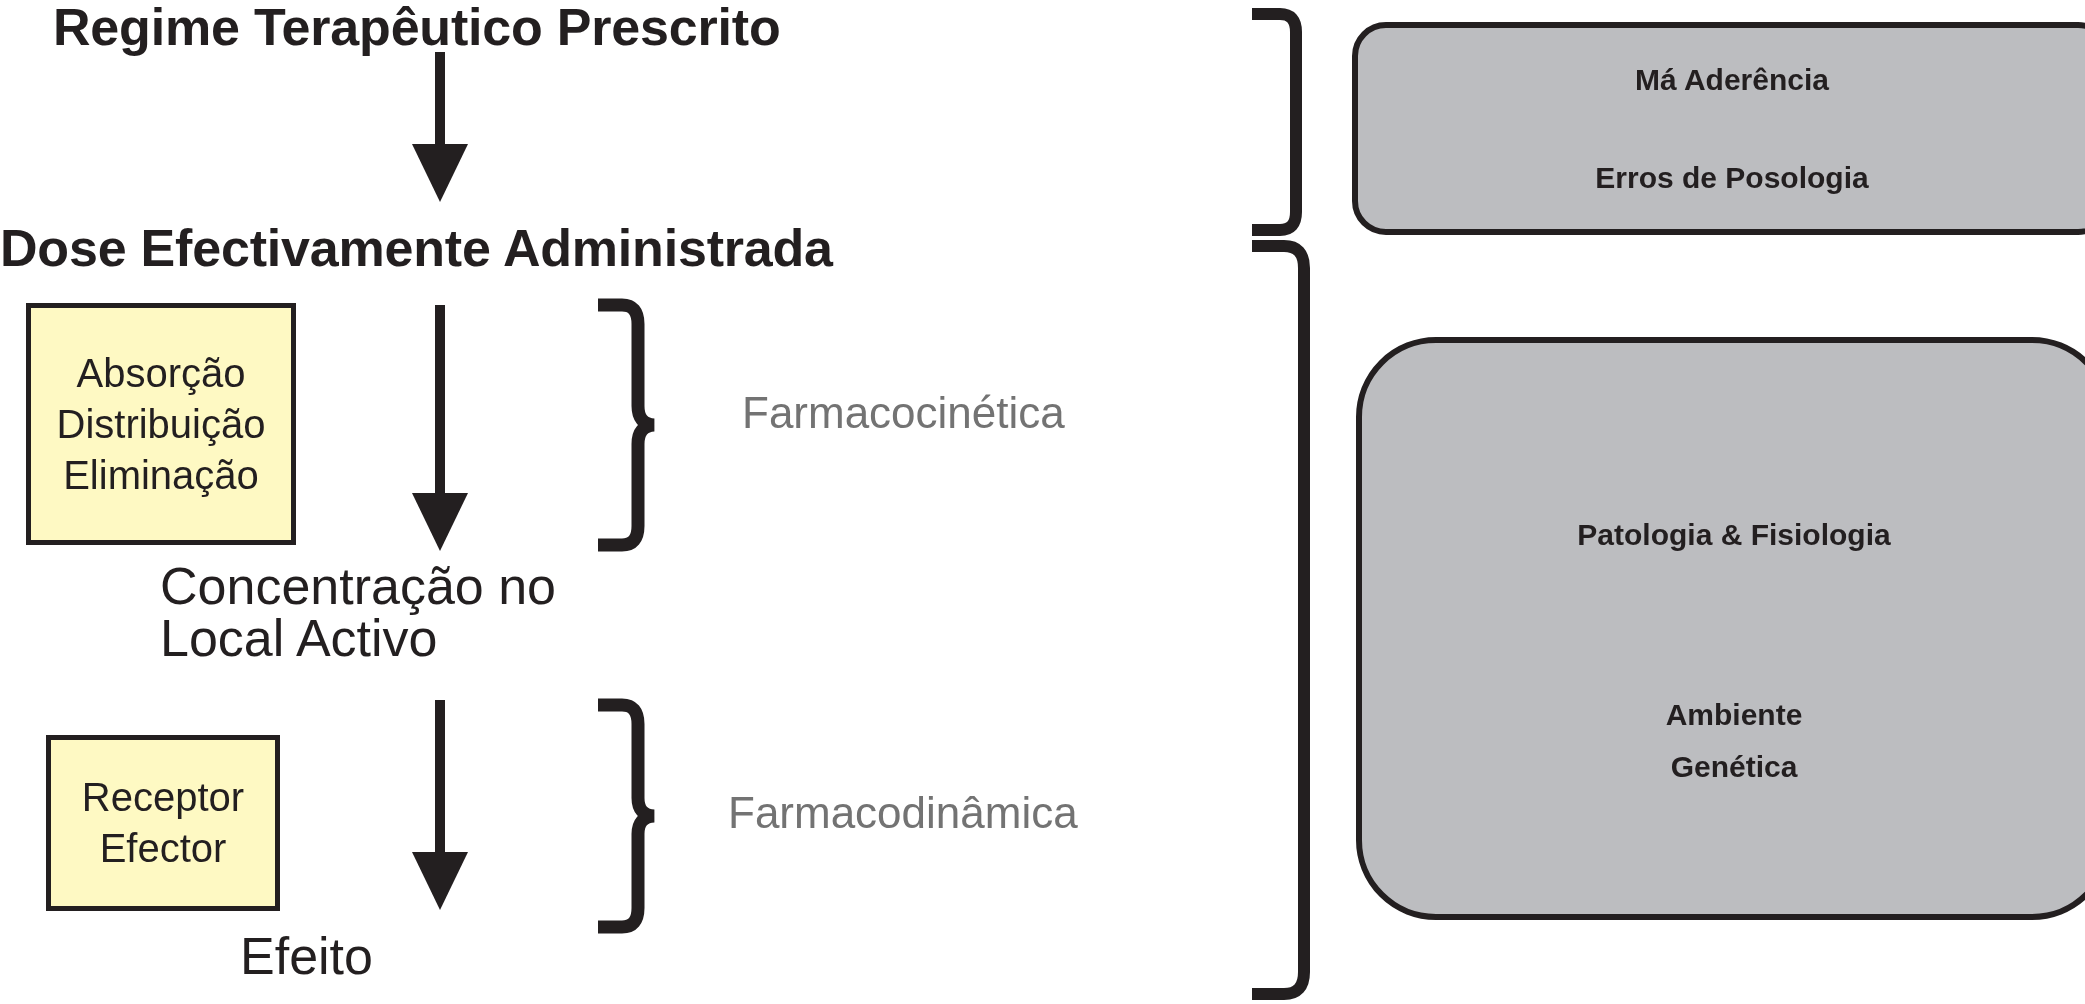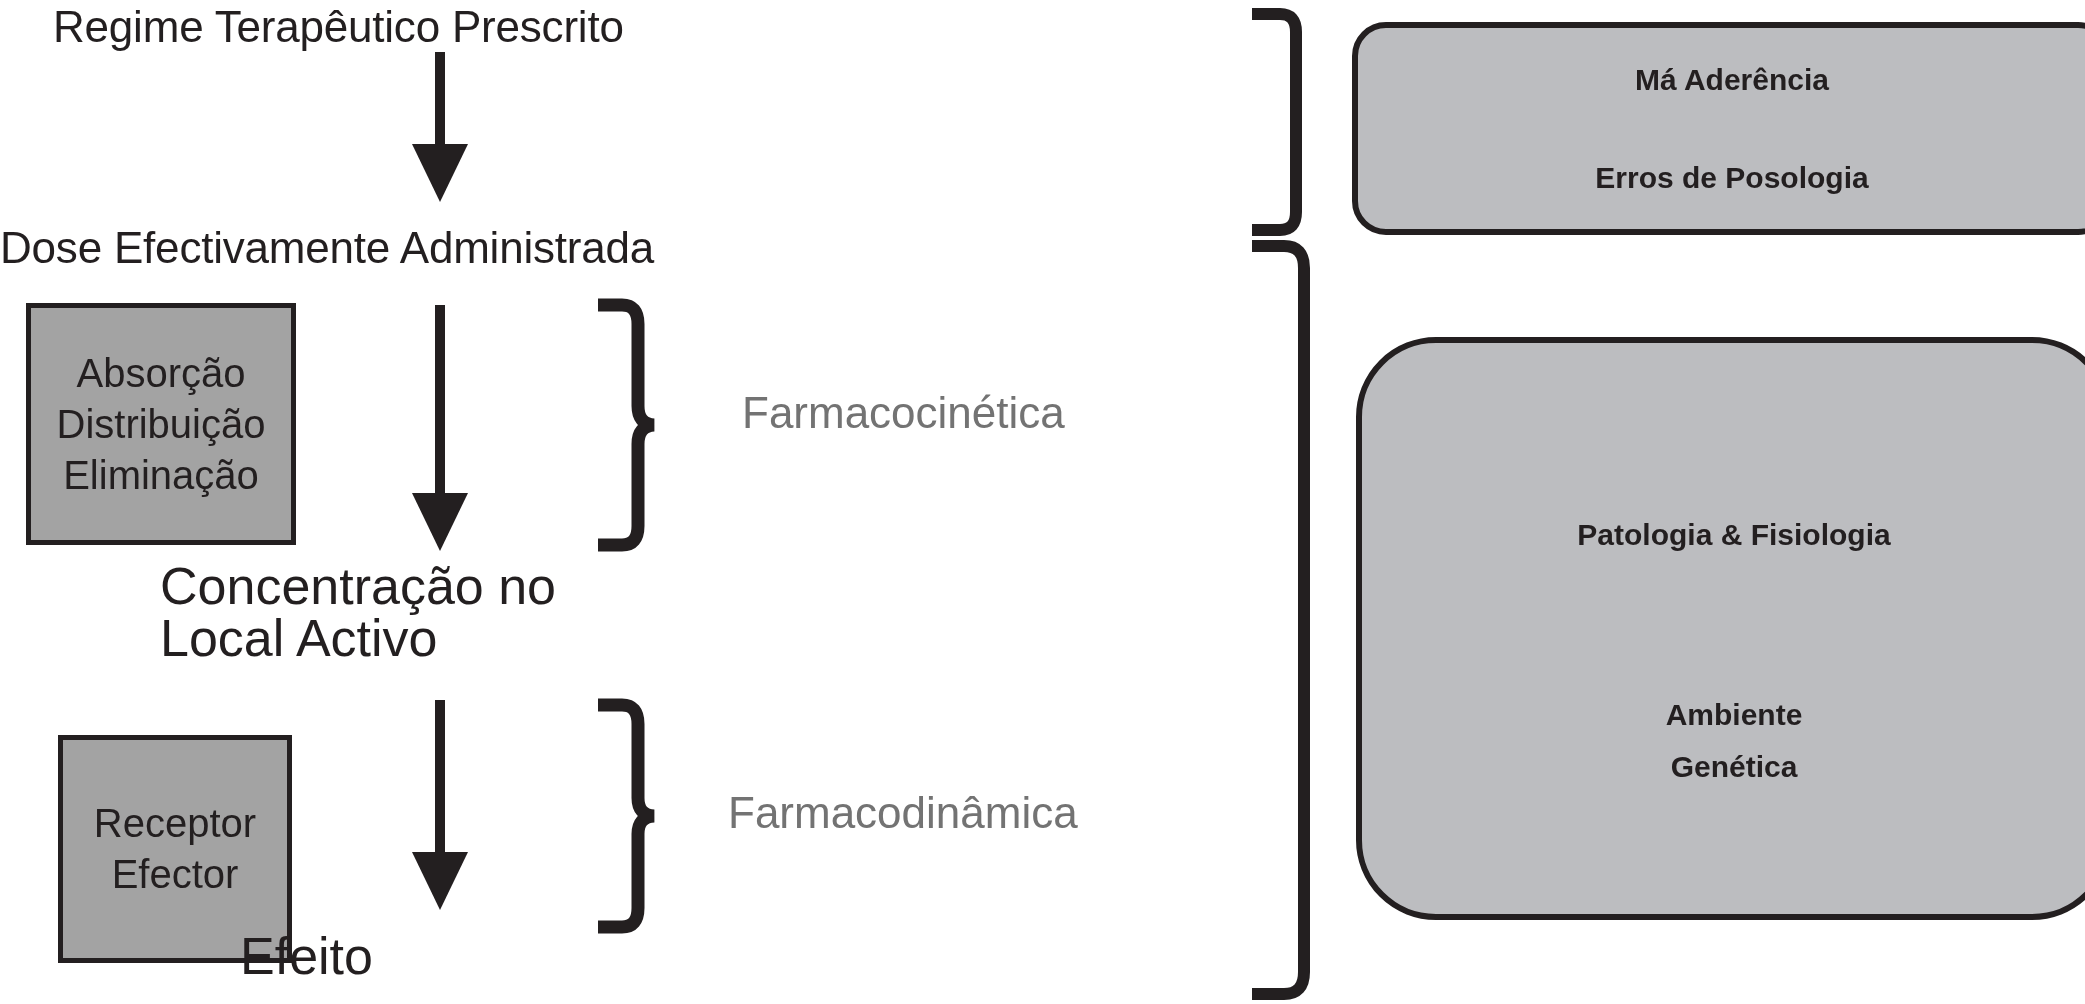--- a/index.html
+++ b/index.html
@@ -13,22 +13,22 @@
     position:relative;
     width:2085px;
     height:1004px;
     background:#ffffff;
     overflow:hidden;
   }
   .abs{position:absolute;}
 
   
   .hdr{
-    font-weight:normal;
-    font-size:44px;
+    font-weight:bold;
+    font-size:52px;
     line-height:50px;
     letter-spacing:-0.2px;
     white-space:nowrap;
     color:#231f20;
   }
   .hdr-c{
     font-weight:normal;
     font-size:52px;
     line-height:52px;
     color:#231f20;
@@ -50,21 +50,21 @@
   .rbox-txt{
     font-weight:bold;
     font-size:30px;
     line-height:52px;
     text-align:center;
     color:#231f20;
   }
 
   
   .greyrect{
-    background:#a3a3a3;
+    background:#fef9c3;
     border:5px solid #231f20;
     box-sizing:border-box;
     display:flex;
     flex-direction:column;
     align-items:center;
     justify-content:center;
   }
   
   .greyround{
     background:#bcbdc0;
@@ -117,21 +117,21 @@
     </svg>
   </div>
 
   <div class="abs plain" style="left:742px;top:388px;">Farmacocinética</div>
 
   <div class="abs hdr-c" style="left:160px;top:560px;width:560px;">
     <div>Concentração no</div>
     <div>Local Activo</div>
   </div>
 
-  <div class="abs greyrect" style="left:46px;top:735px;width:234px;height:228px;margin-left:12px;">
+  <div class="abs greyrect" style="left:46px;top:735px;width:234px;height:176px;">
     <div class="boxtxt">Receptor</div>
     <div class="boxtxt">Efector</div>
   </div>
 
   <div class="svgwrap" style="left:408px;top:700px;">
     <svg width="64" height="212" viewBox="0 0 64 212">
       <rect x="27" y="0" width="10" height="160" fill="#231f20"></rect>
       <polygon points="4,152 60,152 32,210" fill="#231f20"></polygon>
     </svg>
   </div>

